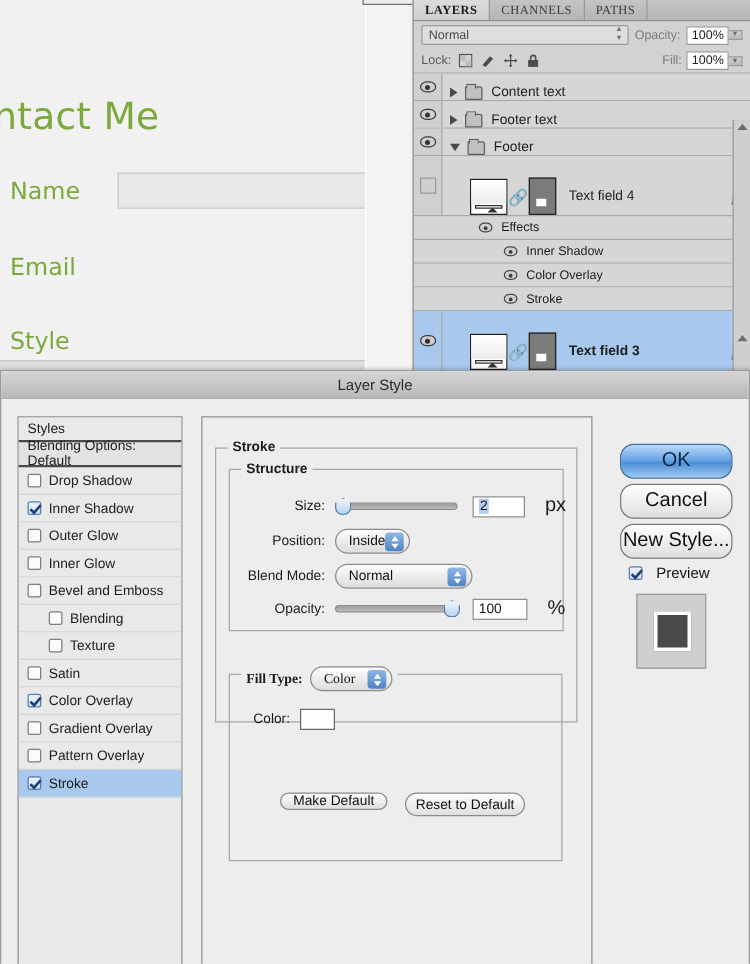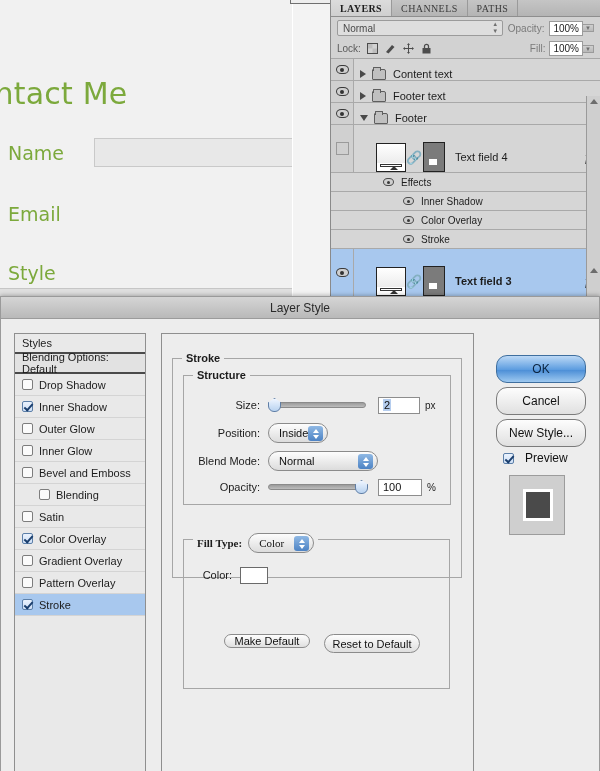--- a/index.html
+++ b/index.html
@@ -265,21 +265,21 @@
   .sthumb {
     position: absolute; top: -5px; width: 13px; height: 14px;
     background: linear-gradient(#eef5ff,#b9d3f0); border: 1px solid #5f7ea6;
     border-radius: 2px 2px 6px 6px; clip-path: polygon(50% 0%, 100% 32%, 100% 100%, 0% 100%, 0% 32%);
   }
   .txtfield {
     background: #fff; border: 1px solid #8d8d8d; height: 17px;
     display: flex; align-items: center; padding: 0 4px; font-size: 11px; color: #111;
   }
   .txtfield .sel-num { background: #b5cdee; padding: 0 1px; }
-  .unit { font-size: 10px; color: #1c1c1c; margin-left: 5px; }
+  .unit { font-size: 16px; color: #1c1c1c; margin-left: 16px; }
   .popup {
     position: relative; height: 20px; border: 1px solid #8b8b8b; border-radius: 10px;
     background: linear-gradient(#fdfdfd, #dcdcdc);
     display: flex; align-items: center; padding: 0 26px 0 10px;
     font-size: 11px; color: #111;
   }
   .popup .arrows {
     position: absolute; right: 4px; top: 2px; width: 15px; height: 15px;
     background: linear-gradient(#8fb8e4,#4d83c4); border-radius: 3px;
     display: flex; flex-direction: column; align-items: center; justify-content: center; gap: 2px;
@@ -297,21 +297,21 @@
   }
   .makedef { position: absolute; left: 62px; top: 300px; width: 86px; height: 14px; }
   .resetdef { position: absolute; left: 162px; top: 300px; width: 96px; height: 19px; }
 
   
   .rbtn {
     position: absolute; left: 495px; width: 90px; height: 28px;
     border: 1px solid #7b7b7b; border-radius: 11px;
     background: linear-gradient(#fdfdfd,#e0e0e0);
     display: flex; align-items: center; justify-content: center;
-    font-size: 12px; color: #111;
+    font-size: 16px; color: #111;
   }
   .rbtn.primary {
     background: linear-gradient(#bcd9f6, #5d9de0 52%, #4a8dd6 53%, #9ec9f0);
     border-color: #3f6f9f; color: #0b2440;
   }
   .preview-row {
     position: absolute; left: 502px; top: 429px; display: flex; align-items: center; gap: 5px; text-align: right;
   }
   .preview-row .lbl { font-size: 12px; color: #111; }
   .preview-box {
@@ -534,20 +534,24 @@
           <span>Inner Glow</span>
         </div>
         <div class="stitem">
           <span class="cb"></span>
           <span>Bevel and Emboss</span>
         </div>
         <div class="stitem indent">
           <span class="cb"></span>
           <span>Blending</span>
         </div>
+        <div class="stitem indent">
+          <span class="cb"></span>
+          <span>Texture</span>
+        </div>
         <div class="stitem">
           <span class="cb"></span>
           <span>Satin</span>
         </div>
         <div class="stitem">
           <span class="cb on"></span>
           <span>Color Overlay</span>
         </div>
         <div class="stitem">
           <span class="cb"></span>

